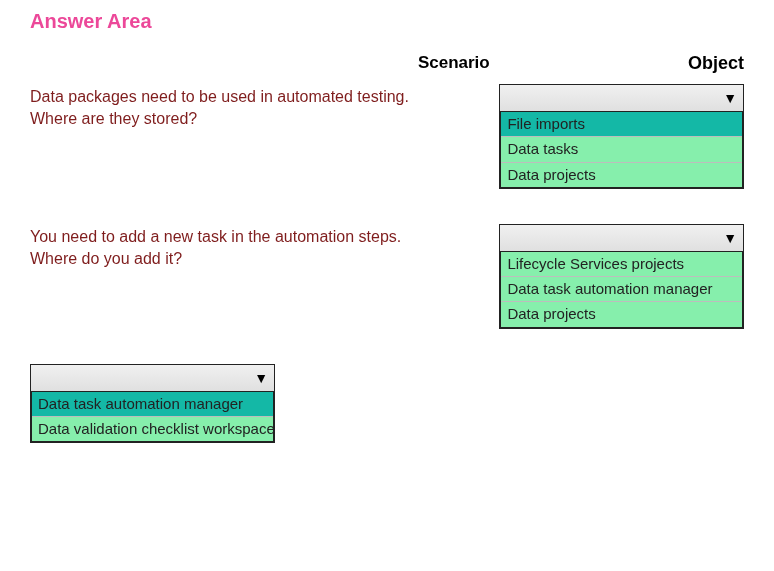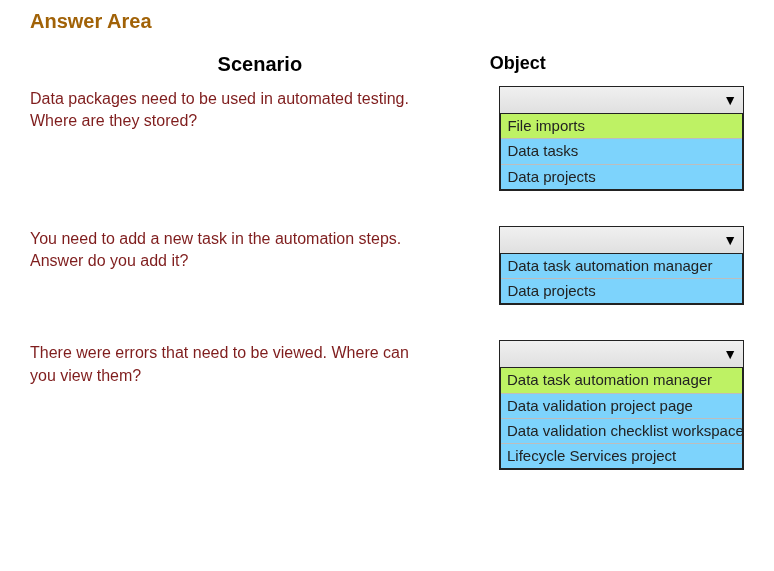--- a/index.html
+++ b/index.html
@@ -9,37 +9,37 @@
     }
     body {
       font-family: "Segoe UI", Arial, sans-serif;
       background: #ffffff;
       padding: 10px 30px;
       width: 774px;
     }
     .page-title {
       font-size: 20px;
       font-weight: bold;
-      color: #a16207;
+      color: #ec4899;
       margin-bottom: 20px;
     }
     .columns-header {
       display: flex;
       margin-bottom: 10px;
     }
     .col-scenario-header {
       width: 470px;
-      text-align: center;
-      font-size: 20px;
+      text-align: right;
+      font-size: 17px;
       font-weight: bold;
       padding-left: 0px;
     }
     .col-object-header {
       width: 260px;
-      text-align: left;
+      text-align: right;
       font-size: 18px;
       font-weight: bold;
     }
     .row {
       display: flex;
       align-items: flex-start;
       margin-bottom: 35px;
     }
     .scenario-text {
       width: 470px;
@@ -67,30 +67,30 @@
     }
     .option-list {
       border: 2px solid #222;
       border-top: none;
     }
     .option {
       padding: 2px 6px;
       font-size: 15px;
       color: #222;
       border-bottom: 1px solid #bdbdbd;
-      background: #7dd3fc;
+      background: #86efac;
       line-height: 1.35;
       white-space: nowrap;
       overflow: hidden;
     }
     .option:last-child {
       border-bottom: none;
     }
     .option.selected {
-      background: #bef264;
+      background: #14b8a6;
     }
   </style>
 </head>
 <body>
 
 <div class="page-title">Answer Area</div>
 
 <div class="columns-header">
   <div class="col-scenario-header">Scenario</div>
   <div class="col-object-header">Object</div>
@@ -104,38 +104,36 @@
     </div>
     <div class="option-list">
       <div class="option selected">File imports</div>
       <div class="option">Data tasks</div>
       <div class="option">Data projects</div>
     </div>
   </div>
 </div>
 
 <div class="row">
-  <div class="scenario-text">You need to add a new task in the automation steps. Answer do you add it?</div>
+  <div class="scenario-text">You need to add a new task in the automation steps. Where do you add it?</div>
   <div class="object-box">
     <div class="dropdown-header">
       <span class="dropdown-arrow">▼</span>
     </div>
     <div class="option-list">
+      <div class="option">Lifecycle Services projects</div>
       <div class="option">Data task automation manager</div>
       <div class="option">Data projects</div>
     </div>
   </div>
 </div>
 
 <div class="row">
-  <div class="scenario-text">There were errors that need to be viewed. Where can you view them?</div>
   <div class="object-box">
     <div class="dropdown-header">
       <span class="dropdown-arrow">▼</span>
     </div>
     <div class="option-list">
       <div class="option selected">Data task automation  manager</div>
-      <div class="option">Data validation project page</div>
       <div class="option">Data validation checklist workspace</div>
-      <div class="option">Lifecycle Services project</div>
     </div>
   </div>
 </div>
 
 </body></html>

